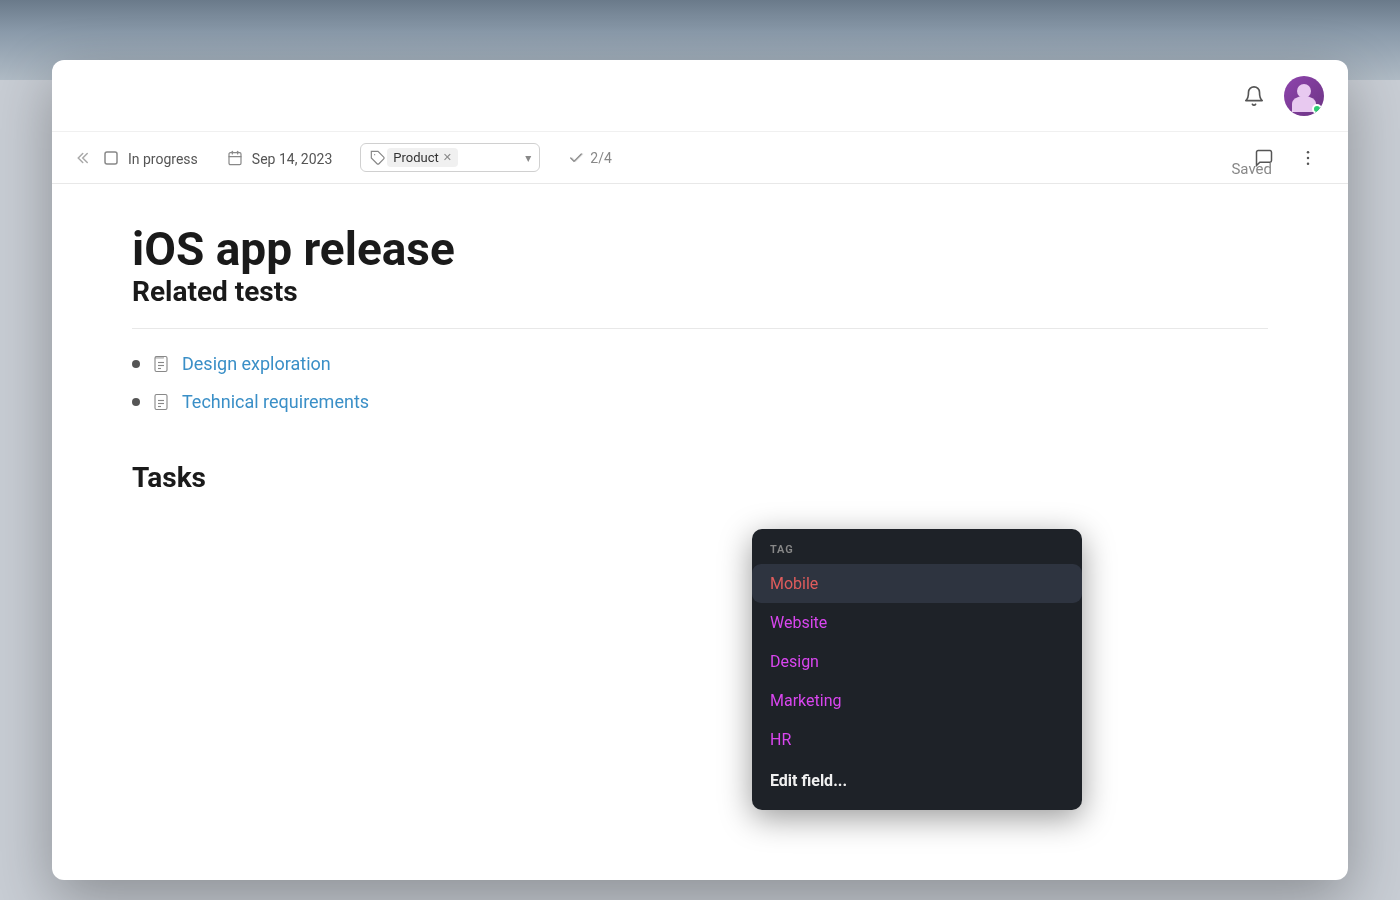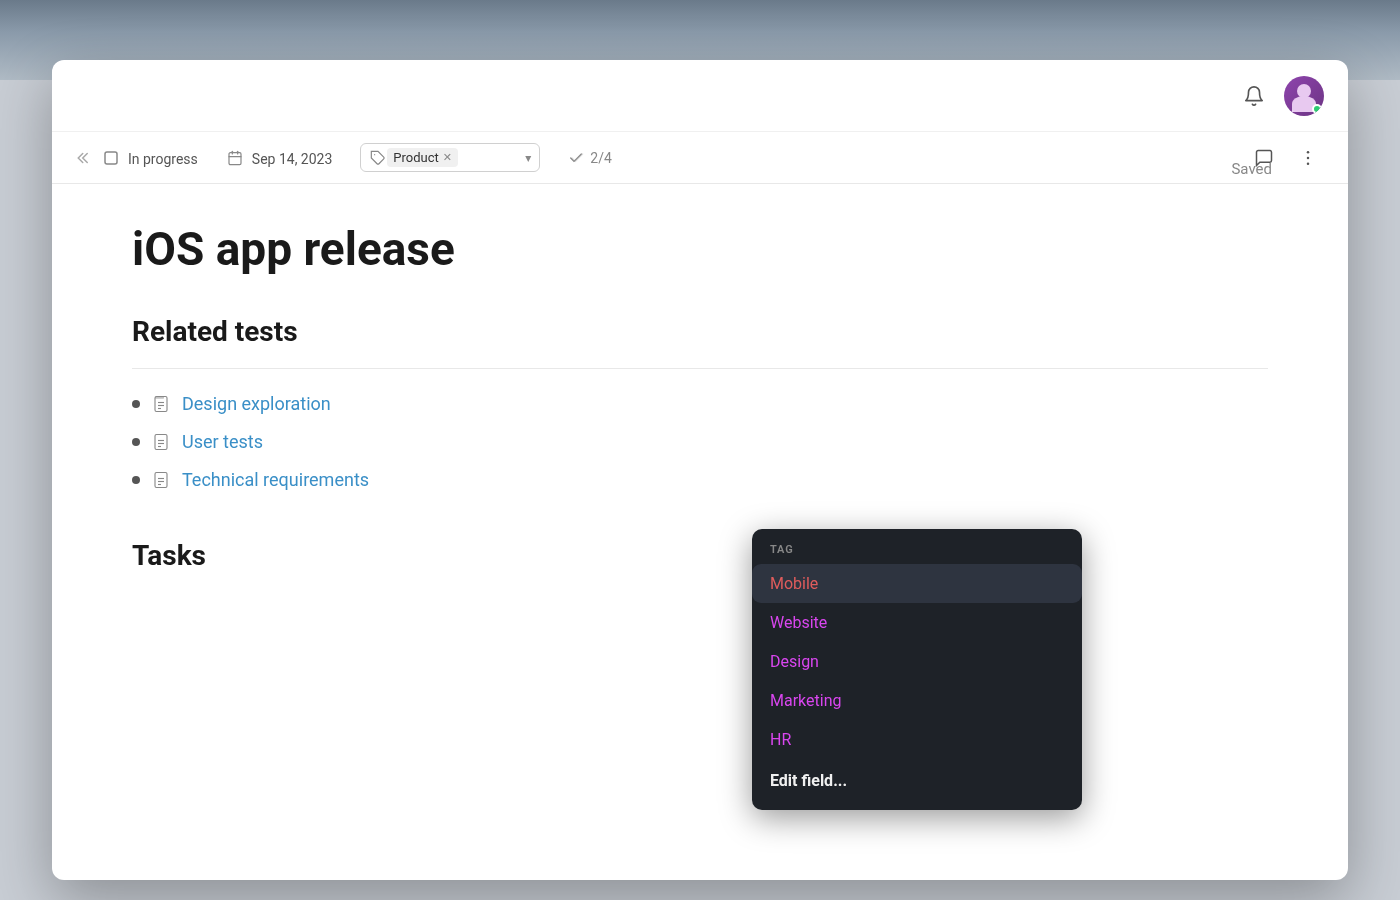--- a/index.html
+++ b/index.html
@@ -247,21 +247,20 @@
       flex: 1;
       padding: 40px 80px;
       overflow-y: auto;
       position: relative;
     }
 
     .doc-title {
       font-size: 46px;
       font-weight: 700;
       color: #1a1a1a;
-      margin-bottom: 40px;
       line-height: 1.1;
     }
 
     .section-title {
       font-size: 28px;
       font-weight: 700;
       color: #1a1a1a;
       margin-bottom: 20px;
     }
 
@@ -479,32 +478,20 @@
       <li class="doc-list-item">
         <span class="bullet"></span>
         <div class="doc-icon">
           <svg width="18" height="18" viewBox="0 0 24 24" fill="#888">
             <rect x="4" y="2" width="16" height="20" rx="2" fill="none" stroke="#888" stroke-width="1.5"></rect>
             <line x1="8" y1="10" x2="16" y2="10" stroke="#888" stroke-width="1.5"></line>
             <line x1="8" y1="14" x2="16" y2="14" stroke="#888" stroke-width="1.5"></line>
             <line x1="8" y1="18" x2="12" y2="18" stroke="#888" stroke-width="1.5"></line>
           </svg>
         </div>
-        <a class="doc-link" href="#">User tests</a>
-      </li>
-      <li class="doc-list-item">
-        <span class="bullet"></span>
-        <div class="doc-icon">
-          <svg width="18" height="18" viewBox="0 0 24 24" fill="#888">
-            <rect x="4" y="2" width="16" height="20" rx="2" fill="none" stroke="#888" stroke-width="1.5"></rect>
-            <line x1="8" y1="10" x2="16" y2="10" stroke="#888" stroke-width="1.5"></line>
-            <line x1="8" y1="14" x2="16" y2="14" stroke="#888" stroke-width="1.5"></line>
-            <line x1="8" y1="18" x2="12" y2="18" stroke="#888" stroke-width="1.5"></line>
-          </svg>
-        </div>
         <a class="doc-link" href="#">Technical requirements</a>
       </li>
     </ul>
 
     <h2 class="tasks-title">Tasks</h2>
 
     <div class="dropdown-overlay">
       <div class="dropdown-header">TAG</div>
 
       <div class="dropdown-item active">

